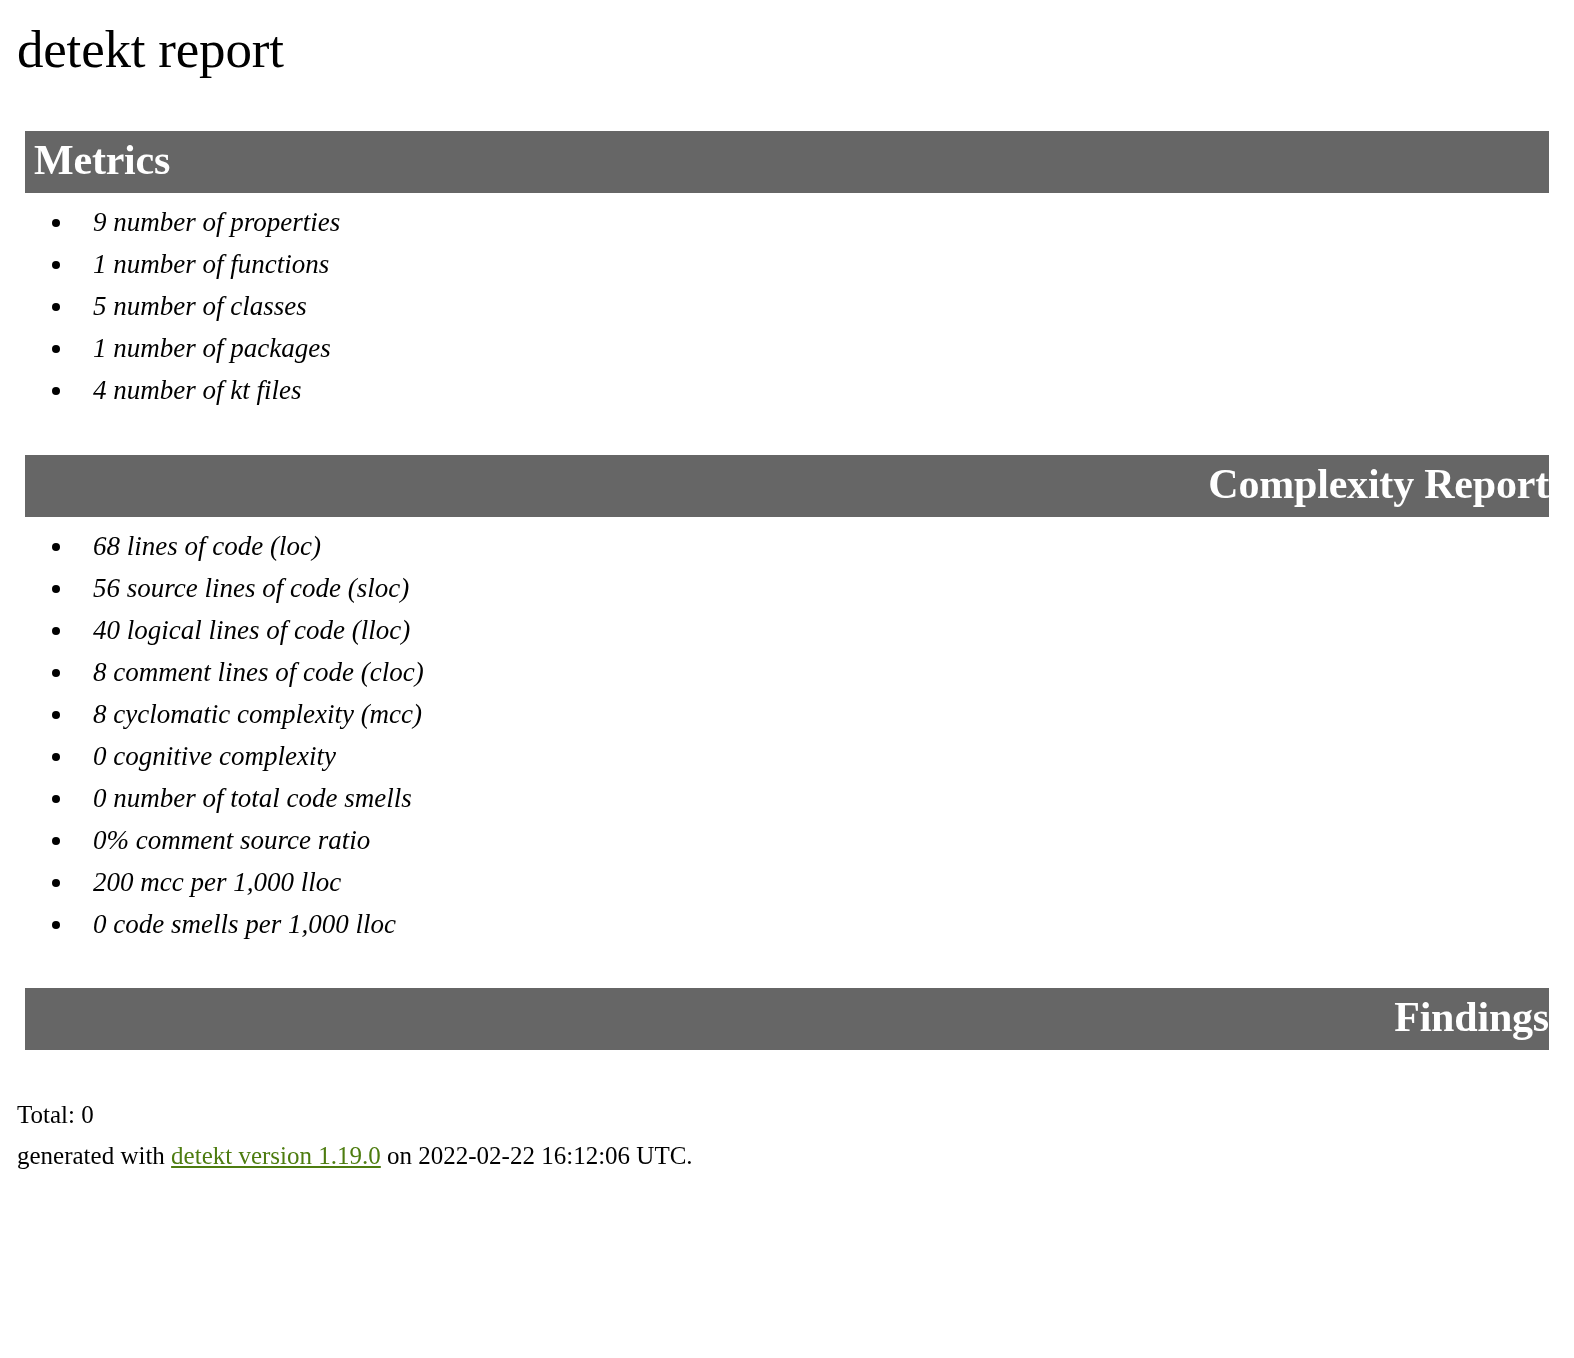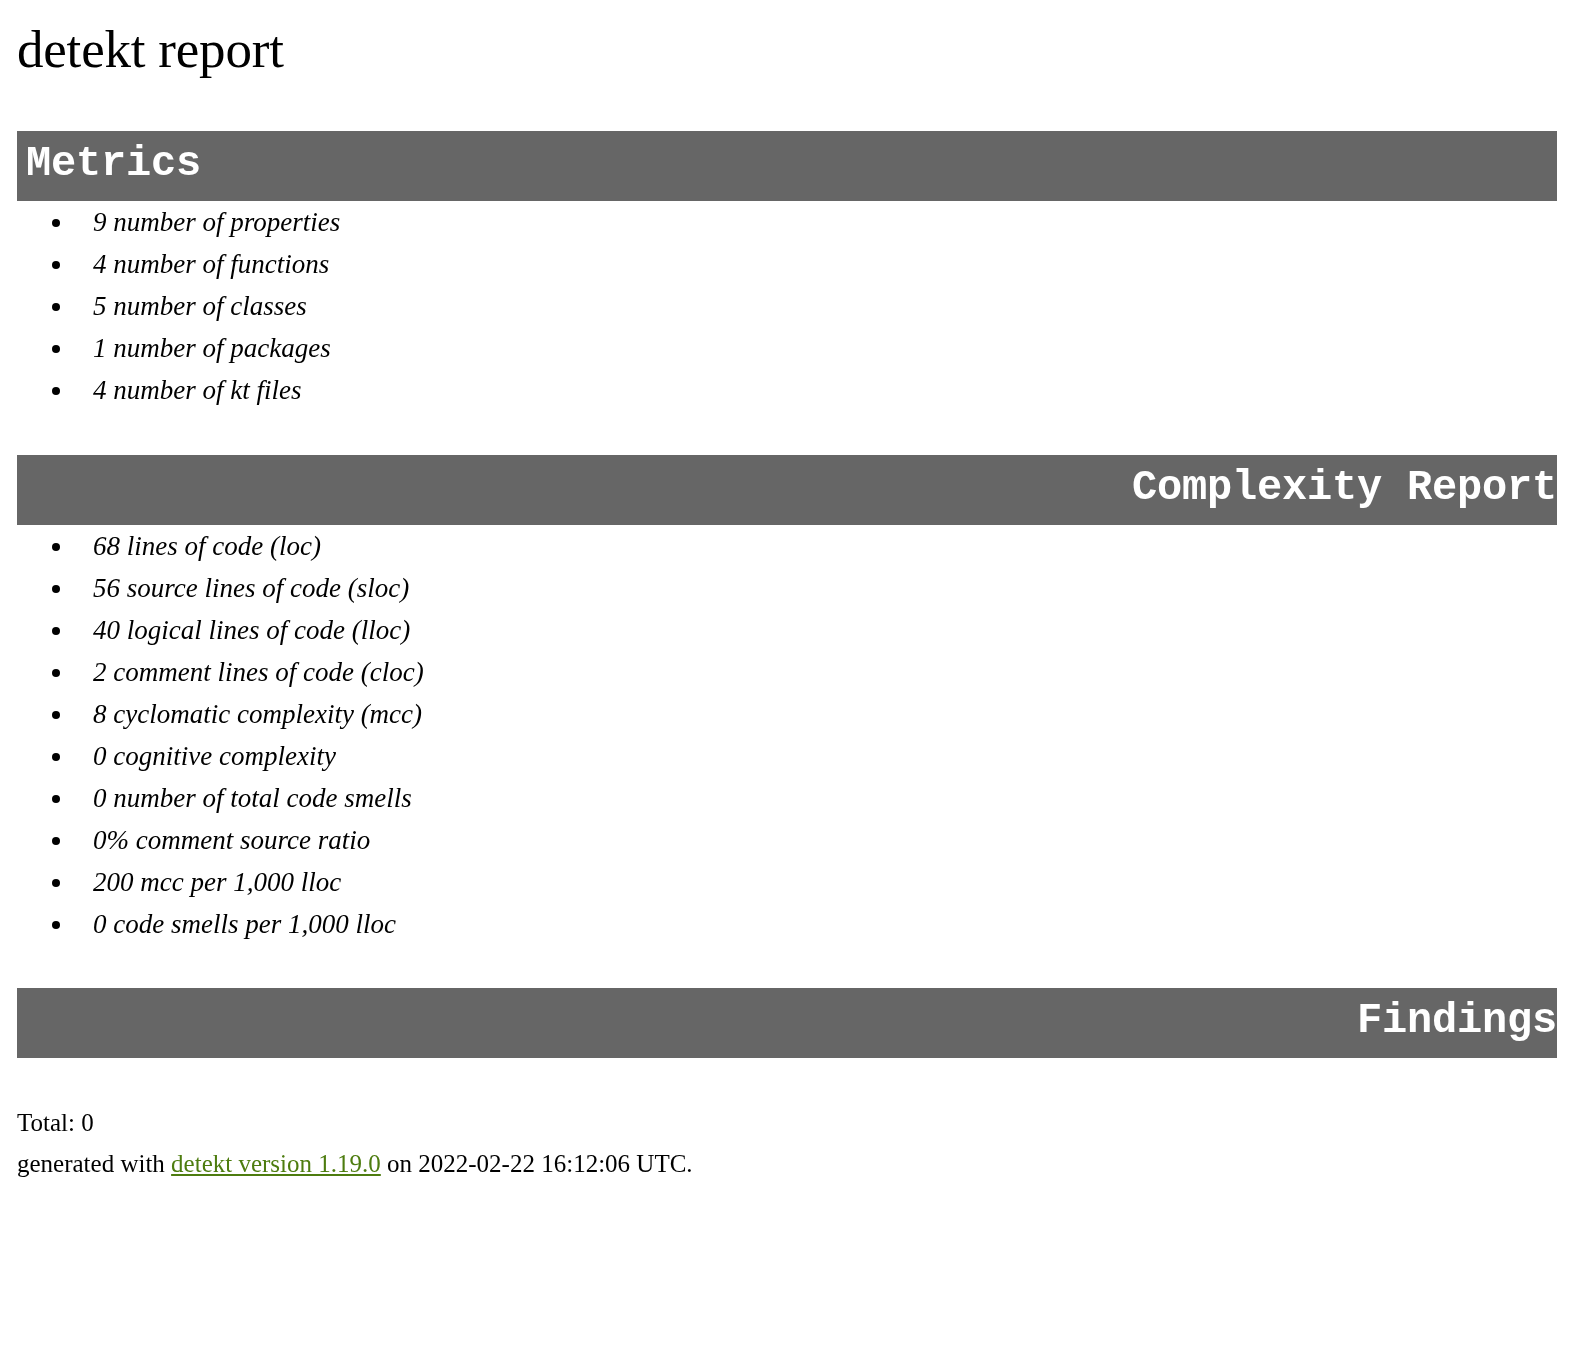--- a/index.html
+++ b/index.html
@@ -30,27 +30,26 @@
     line-height: 1.05;
     margin: 22px 0 0 0;
     padding: 0;
     letter-spacing: -0.2px;
     font-family: "Liberation Serif", "DejaVu Serif", serif;
   }
 
   .section-bar {
     background: #666666;
     color: #ffffff;
-    height: 70px;
+    height: 62px;
     box-sizing: border-box;
     display: flex;
     align-items: center;
     padding-left: 9px;
-    margin: 0;
-    font-family: Liberation Mono, monospace;
+    margin: 8px;
   }
 
   .section-bar .section-title {
     font-size: 42px;
     font-weight: bold;
     line-height: 1;
     letter-spacing: -0.2px;
     display: block;
     margin-top: -4px;
   }
@@ -94,34 +93,34 @@
 
 <div class="page">
 
   <h1 class="report-title">detekt report</h1>
 
   <div class="section-bar metrics-bar">
     <span class="section-title">Metrics</span>
   </div>
   <ul class="report-list metrics-list">
     <li>9 number of properties</li>
-    <li>4 number of functions</li>
+    <li>1 number of functions</li>
     <li>5 number of classes</li>
     <li>1 number of packages</li>
     <li>4 number of kt files</li>
   </ul>
 
   <div class="section-bar complexity-bar">
     <span class="section-title">Complexity Report</span>
   </div>
   <ul class="report-list complexity-list">
     <li>68 lines of code (loc)</li>
     <li>56 source lines of code (sloc)</li>
     <li>40 logical lines of code (lloc)</li>
-    <li>2 comment lines of code (cloc)</li>
+    <li>8 comment lines of code (cloc)</li>
     <li>8 cyclomatic complexity (mcc)</li>
     <li>0 cognitive complexity</li>
     <li>0 number of total code smells</li>
     <li>0% comment source ratio</li>
     <li>200 mcc per 1,000 lloc</li>
     <li>0 code smells per 1,000 lloc</li>
   </ul>
 
   <div class="section-bar findings-bar">
     <span class="section-title">Findings</span>

